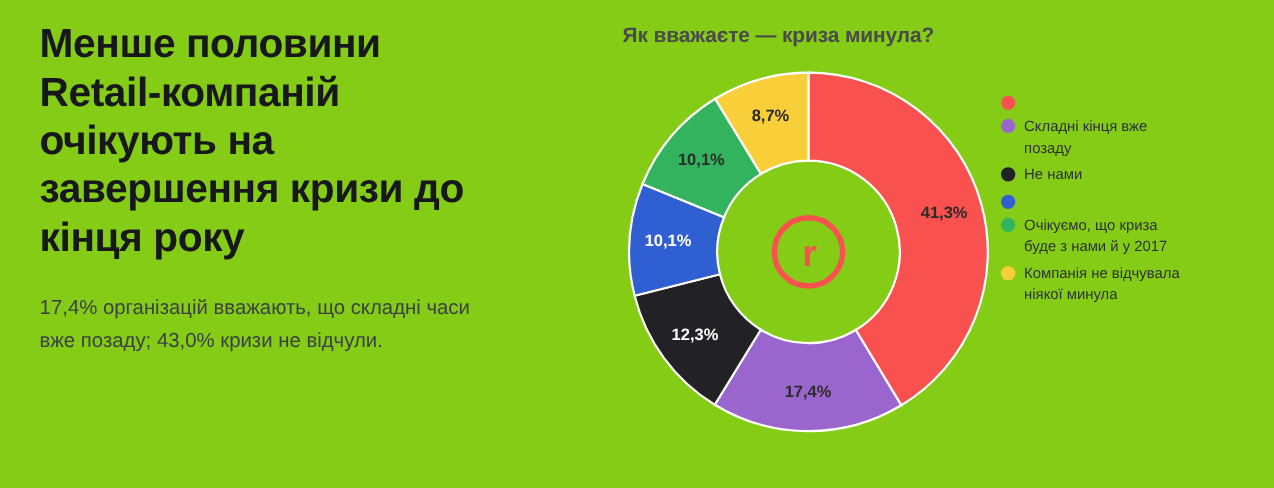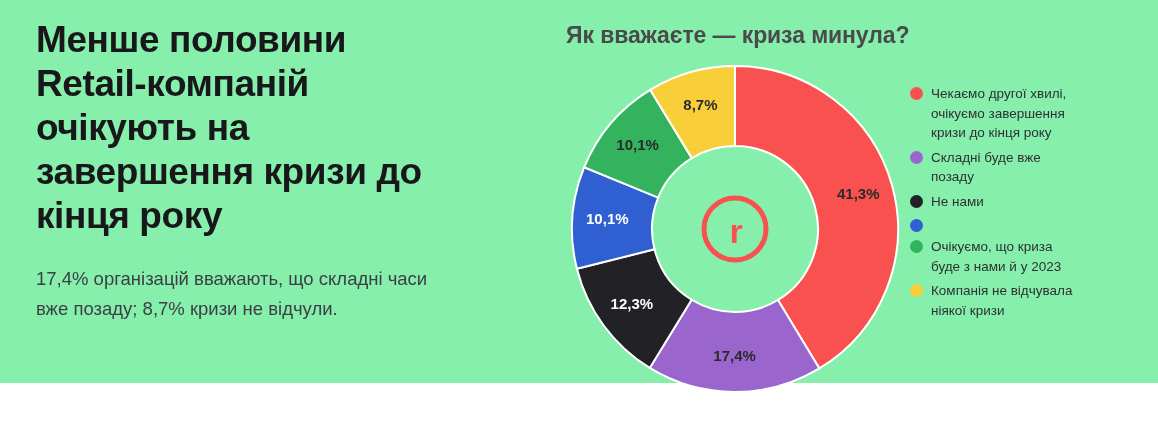--- a/index.html
+++ b/index.html
@@ -8,22 +8,22 @@
     width: 1158px;
     height: 444px;
     background: #ffffff;
     font-family: "Liberation Sans", sans-serif;
     overflow: hidden;
   }
 
   .page {
     position: relative;
     width: 1158px;
-    height: 383px;
-    background: #86efac;
+    height: 444px;
+    background: #84cc16;
   }
 
   
   .left-col {
     position: absolute;
     left: 36px;
     top: 18px;
     width: 470px;
   }
 
@@ -51,21 +51,21 @@
     left: 540px;
     top: 0;
     width: 618px;
     height: 444px;
   }
 
   .chart-title {
     position: absolute;
     left: 26px;
     top: 22px;
-    font-size: 23px;
+    font-size: 19px;
     font-weight: 700;
     color: #4a4a4a;
     letter-spacing: -0.1px;
   }
 
   .donut-wrap {
     position: absolute;
     left: 22px;
     top: 56px;
     width: 346px;
@@ -125,21 +125,21 @@
 
 <div class="page">
 
   <div class="left-col">
     <h1 class="headline">Менше половини
 Retail-компаній
 очікують на
 завершення кризи до
 кінця року</h1>
     <p class="subtitle">17,4% організацій вважають, що складні часи
-вже позаду; 8,7% кризи не відчули.</p>
+вже позаду; 43,0% кризи не відчули.</p>
   </div>
 
   <div class="chart-block">
 
     <div class="chart-title">Як вважаєте — криза минула?</div>
 
     <div class="donut-wrap">
       <svg class="donut-svg" viewBox="0 0 346 346">
         <g id="slice-group">
             <path d="M 173 10 A 163 163 0 0 1 257.36823935528616 312.4668426117446 L 215.9605145183359 244.01685850782087 A 83 83 0 0 0 173 90 Z" fill="#f9514f" stroke="#ffffff" stroke-width="2"></path>
@@ -160,42 +160,39 @@
         <g>
           <circle id="logo-ring" cx="173" cy="173" r="31" fill="none" stroke-width="5" stroke="#f9514f"></circle>
           <text id="logo-letter" class="logo-letter" x="174" y="175" fill="#f9514f">r</text>
         </g>
       </svg>
     </div>
 
     <div class="legend" id="legend">
         <div class="legend-item">
           <span class="legend-swatch" style="background: rgb(249, 81, 79);"></span>
-          <span class="legend-label">Чекаємо другої хвилі,
-очікуємо завершення
-кризи до кінця року</span>
         </div>
         <div class="legend-item">
           <span class="legend-swatch" style="background: rgb(154, 102, 205);"></span>
-          <span class="legend-label">Складні буде вже
+          <span class="legend-label">Складні кінця вже
 позаду</span>
         </div>
         <div class="legend-item">
           <span class="legend-swatch" style="background: rgb(33, 33, 38);"></span>
           <span class="legend-label">Не нами</span>
         </div>
         <div class="legend-item">
           <span class="legend-swatch" style="background: rgb(47, 95, 208);"></span>
         </div>
         <div class="legend-item">
           <span class="legend-swatch" style="background: rgb(51, 179, 94);"></span>
           <span class="legend-label">Очікуємо, що криза
-буде з нами й у 2023</span>
+буде з нами й у 2017</span>
         </div>
         <div class="legend-item">
           <span class="legend-swatch" style="background: rgb(248, 207, 56);"></span>
           <span class="legend-label">Компанія не відчувала
-ніякої кризи</span>
+ніякої минула</span>
         </div>
       </div>
 
   </div>
 </div>
 
 </body></html>

